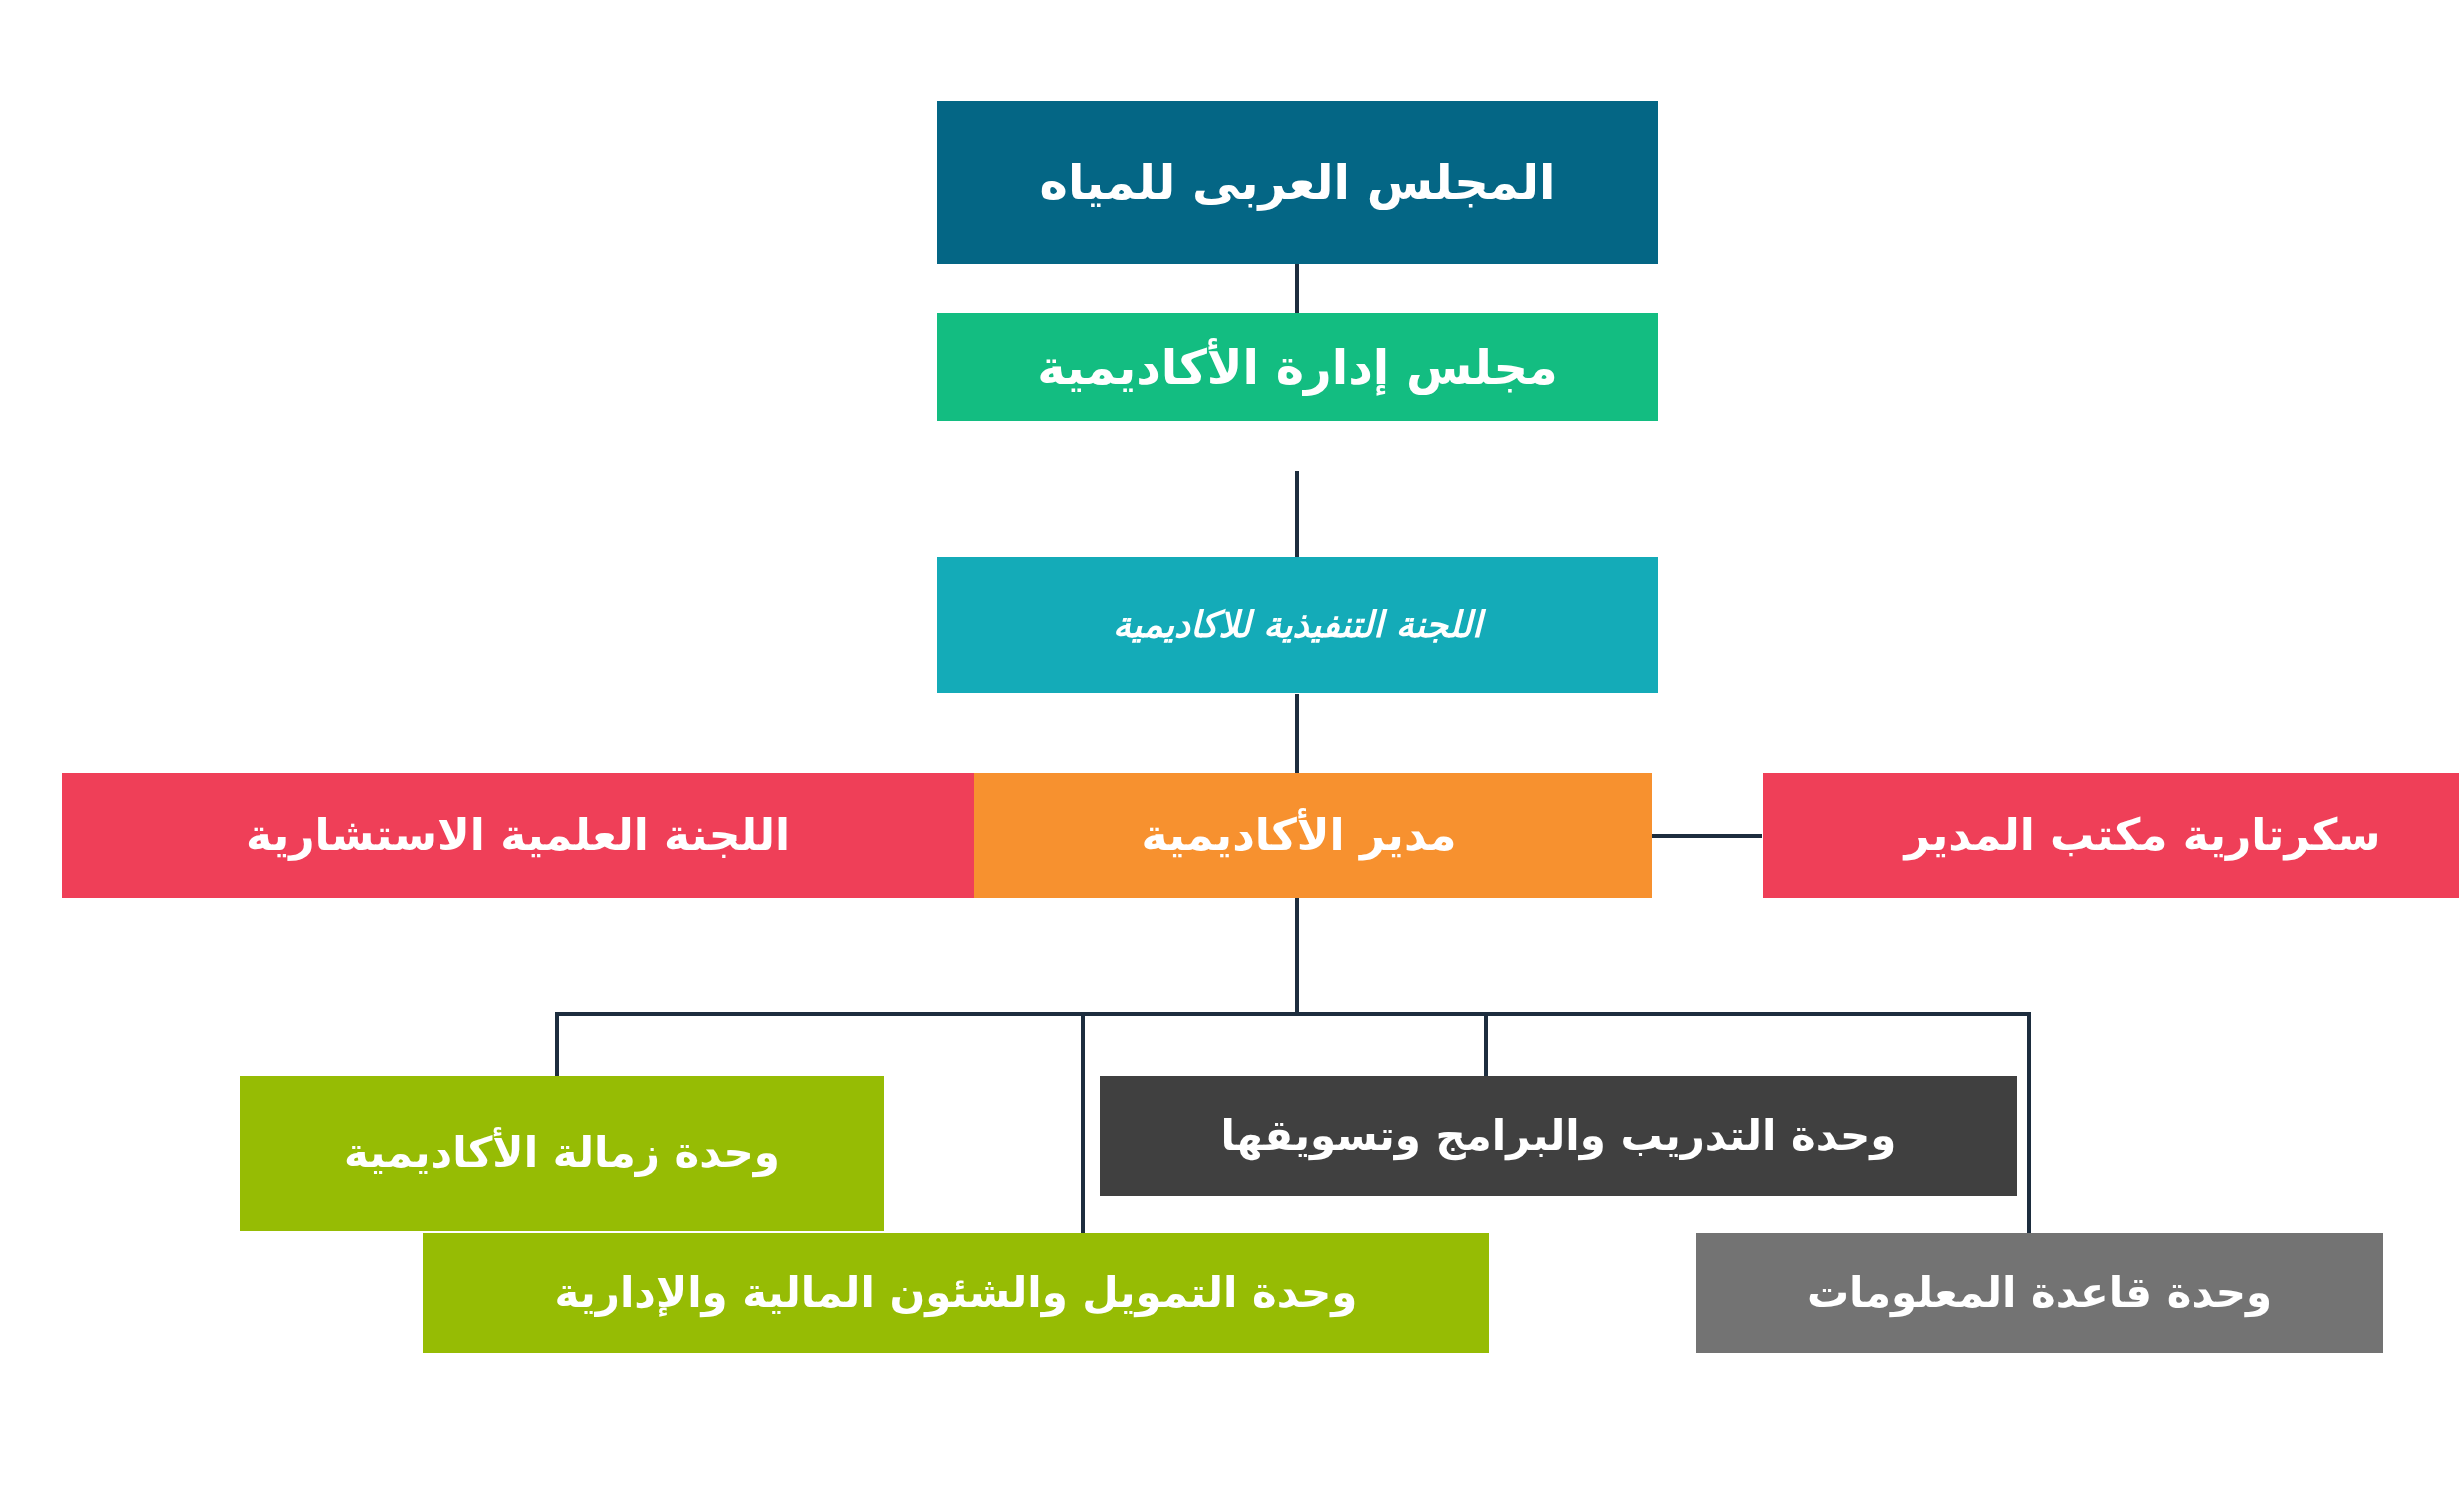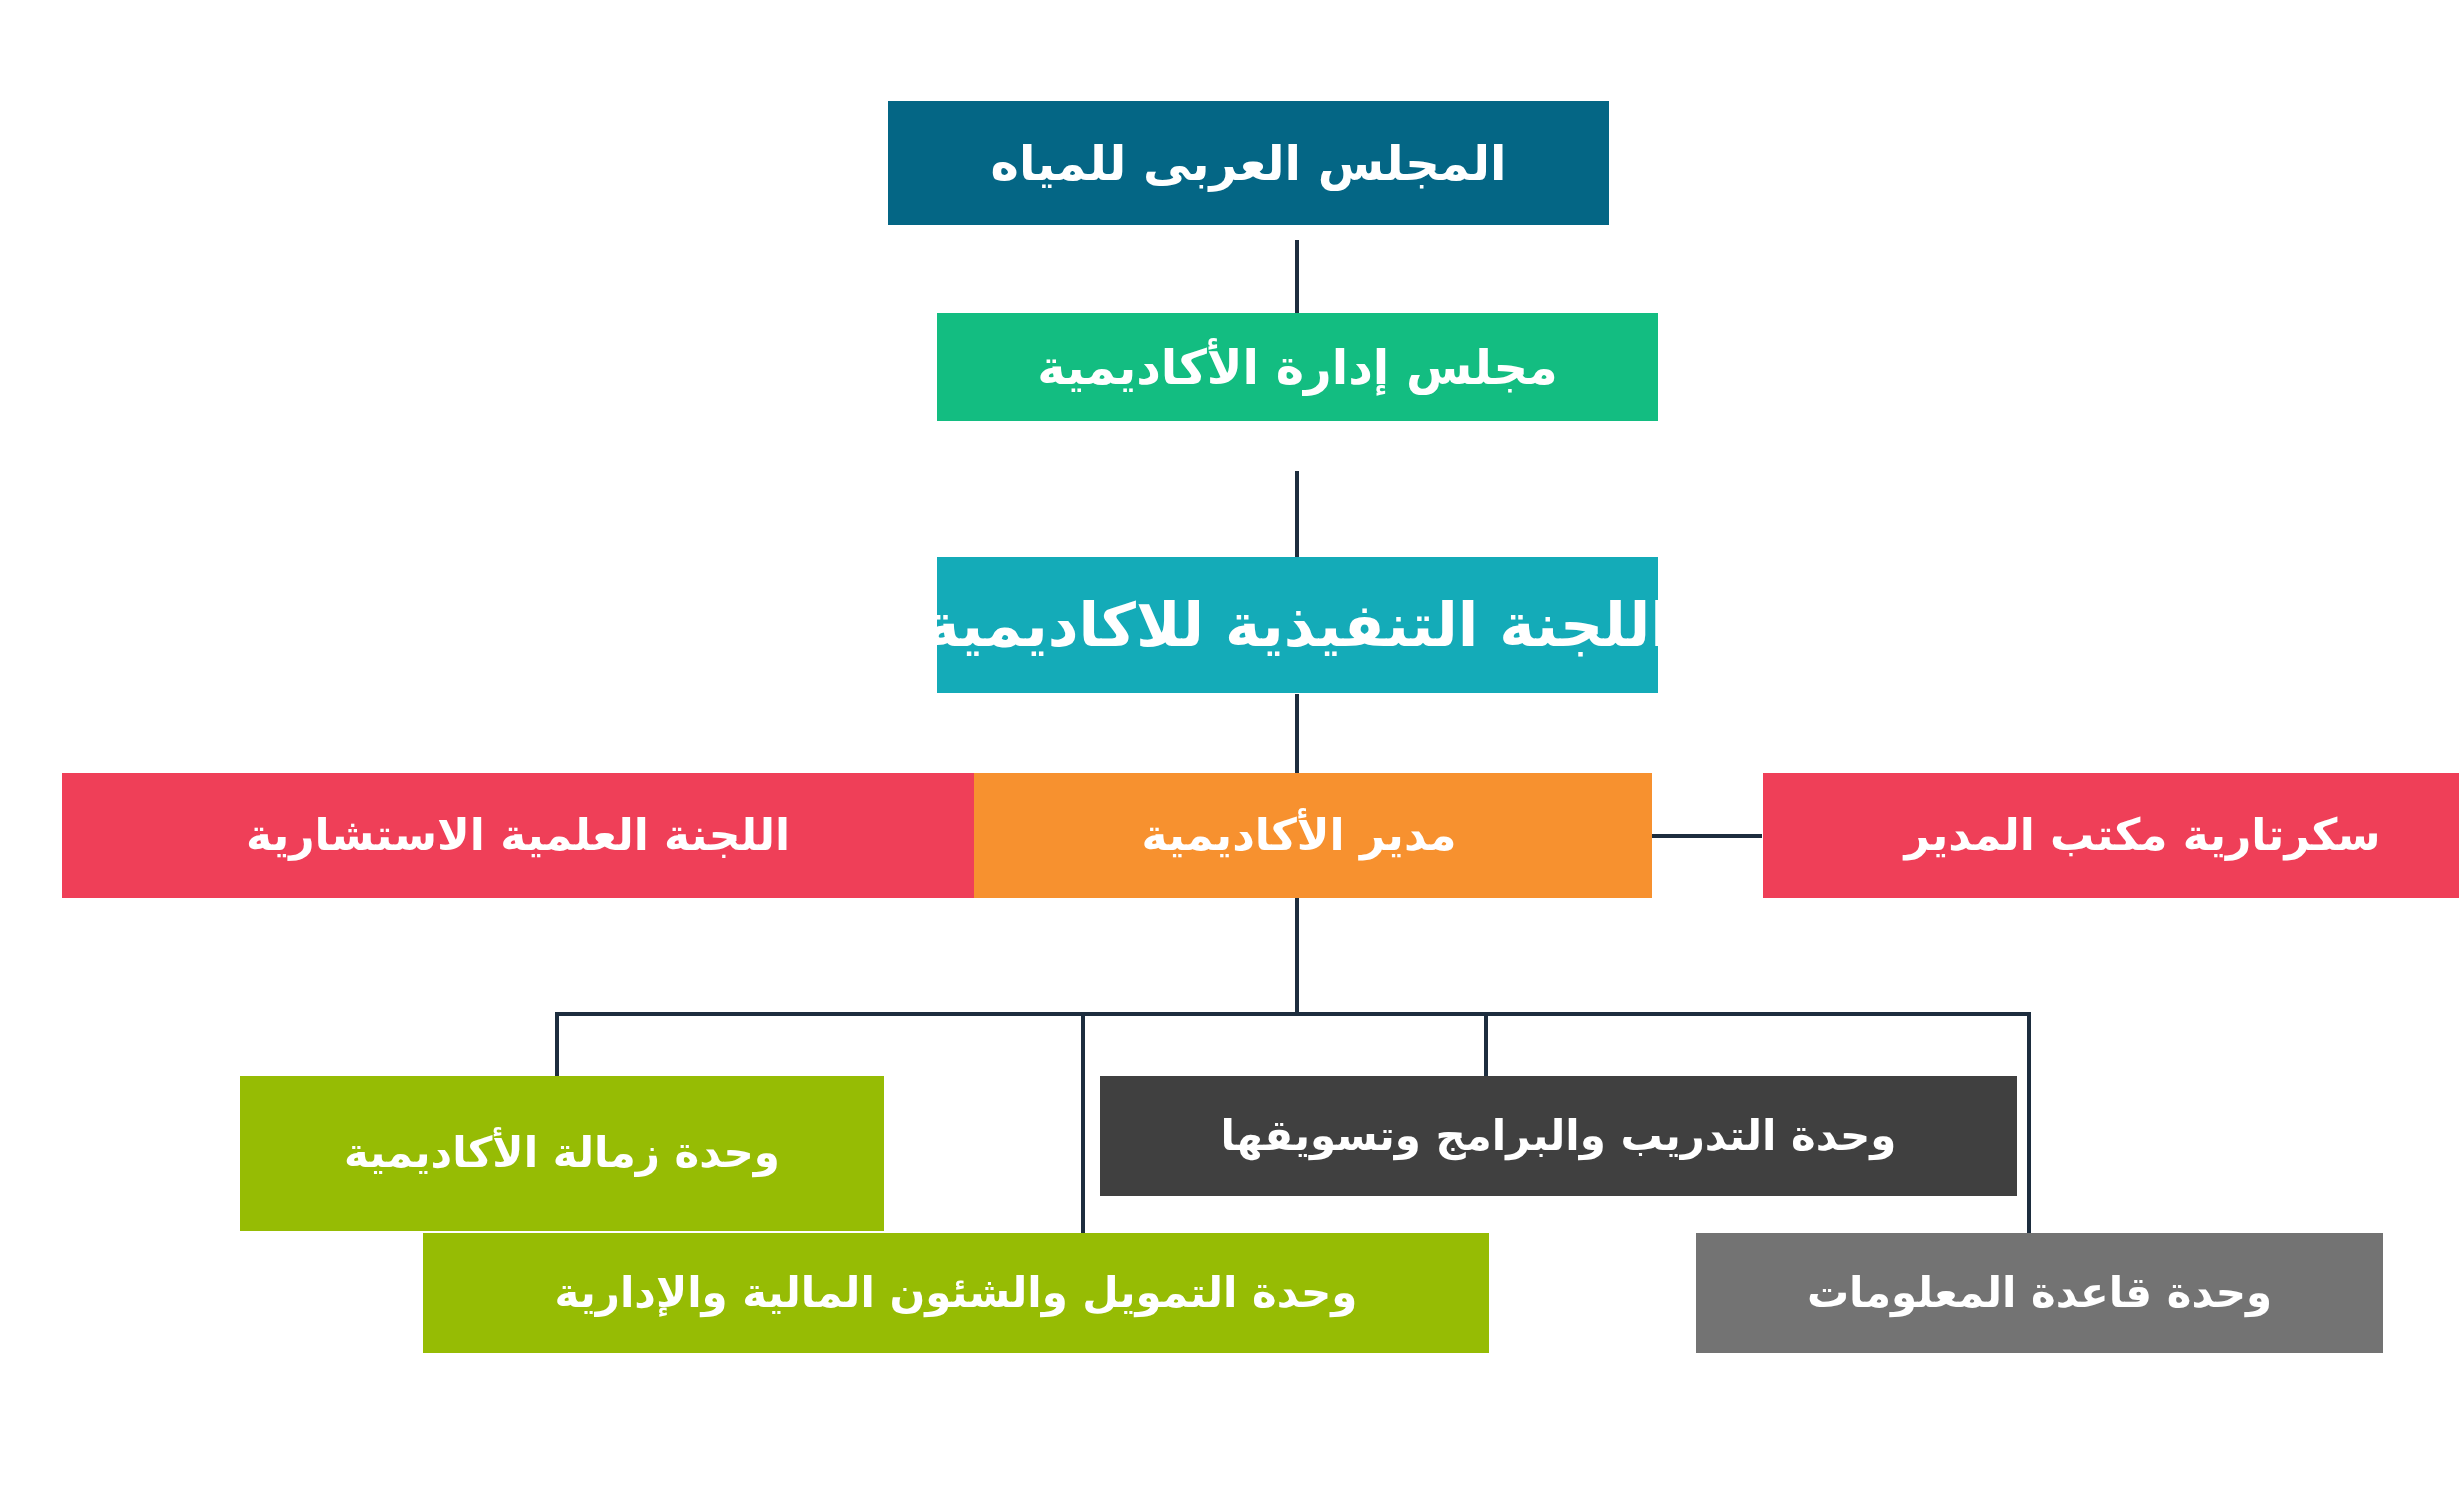--- a/index.html
+++ b/index.html
@@ -34,23 +34,23 @@
   
   .conn {
     position: absolute;
     background: #1d2d3e;
     z-index: 1;
   }
   .conn.v { width: 3.8px; }
   .conn.h { height: 3.8px; }
 
   
-  .n-council   { left: 888px;  top: 101px;  width: 721px; height: 124px; background: #046685; font-size: 48px; }
+  .n-council   { left: 937px;  top: 101px;  width: 721px; height: 163px; background: #046685; font-size: 48px; }
   .n-board     { left: 937px;  top: 313px;  width: 721px; height: 108px; background: #13bd81; font-size: 48px; }
-  .n-exec      { left: 937px;  top: 557px;  width: 721px; height: 136px; background: #14abb8; font-size: 60px; }
+  .n-exec      { left: 937px;  top: 557px;  width: 721px; height: 136px; background: #14abb8; font-size: 36px; font-style: italic; }
 
   
   .n-director  { left: 946px;  top: 773px;  width: 706px; height: 125px; background: #f7912f; font-size: 44px; }
   .n-advisory  { left: 62px;   top: 773px;  width: 912px; height: 125px; background: #ef3f58; font-size: 44px; }
   .n-secretary { left: 1763px; top: 773px;  width: 759px; height: 125px; background: #ef3f58; font-size: 44px; }
 
   
   .n-fellowship{ left: 240px;  top: 1076px; width: 644px; height: 155px; background: #96bc04; font-size: 42px; }
   .n-training  { left: 1100px; top: 1076px; width: 917px; height: 120px; background: #96bc04; font-size: 42px; }
   

